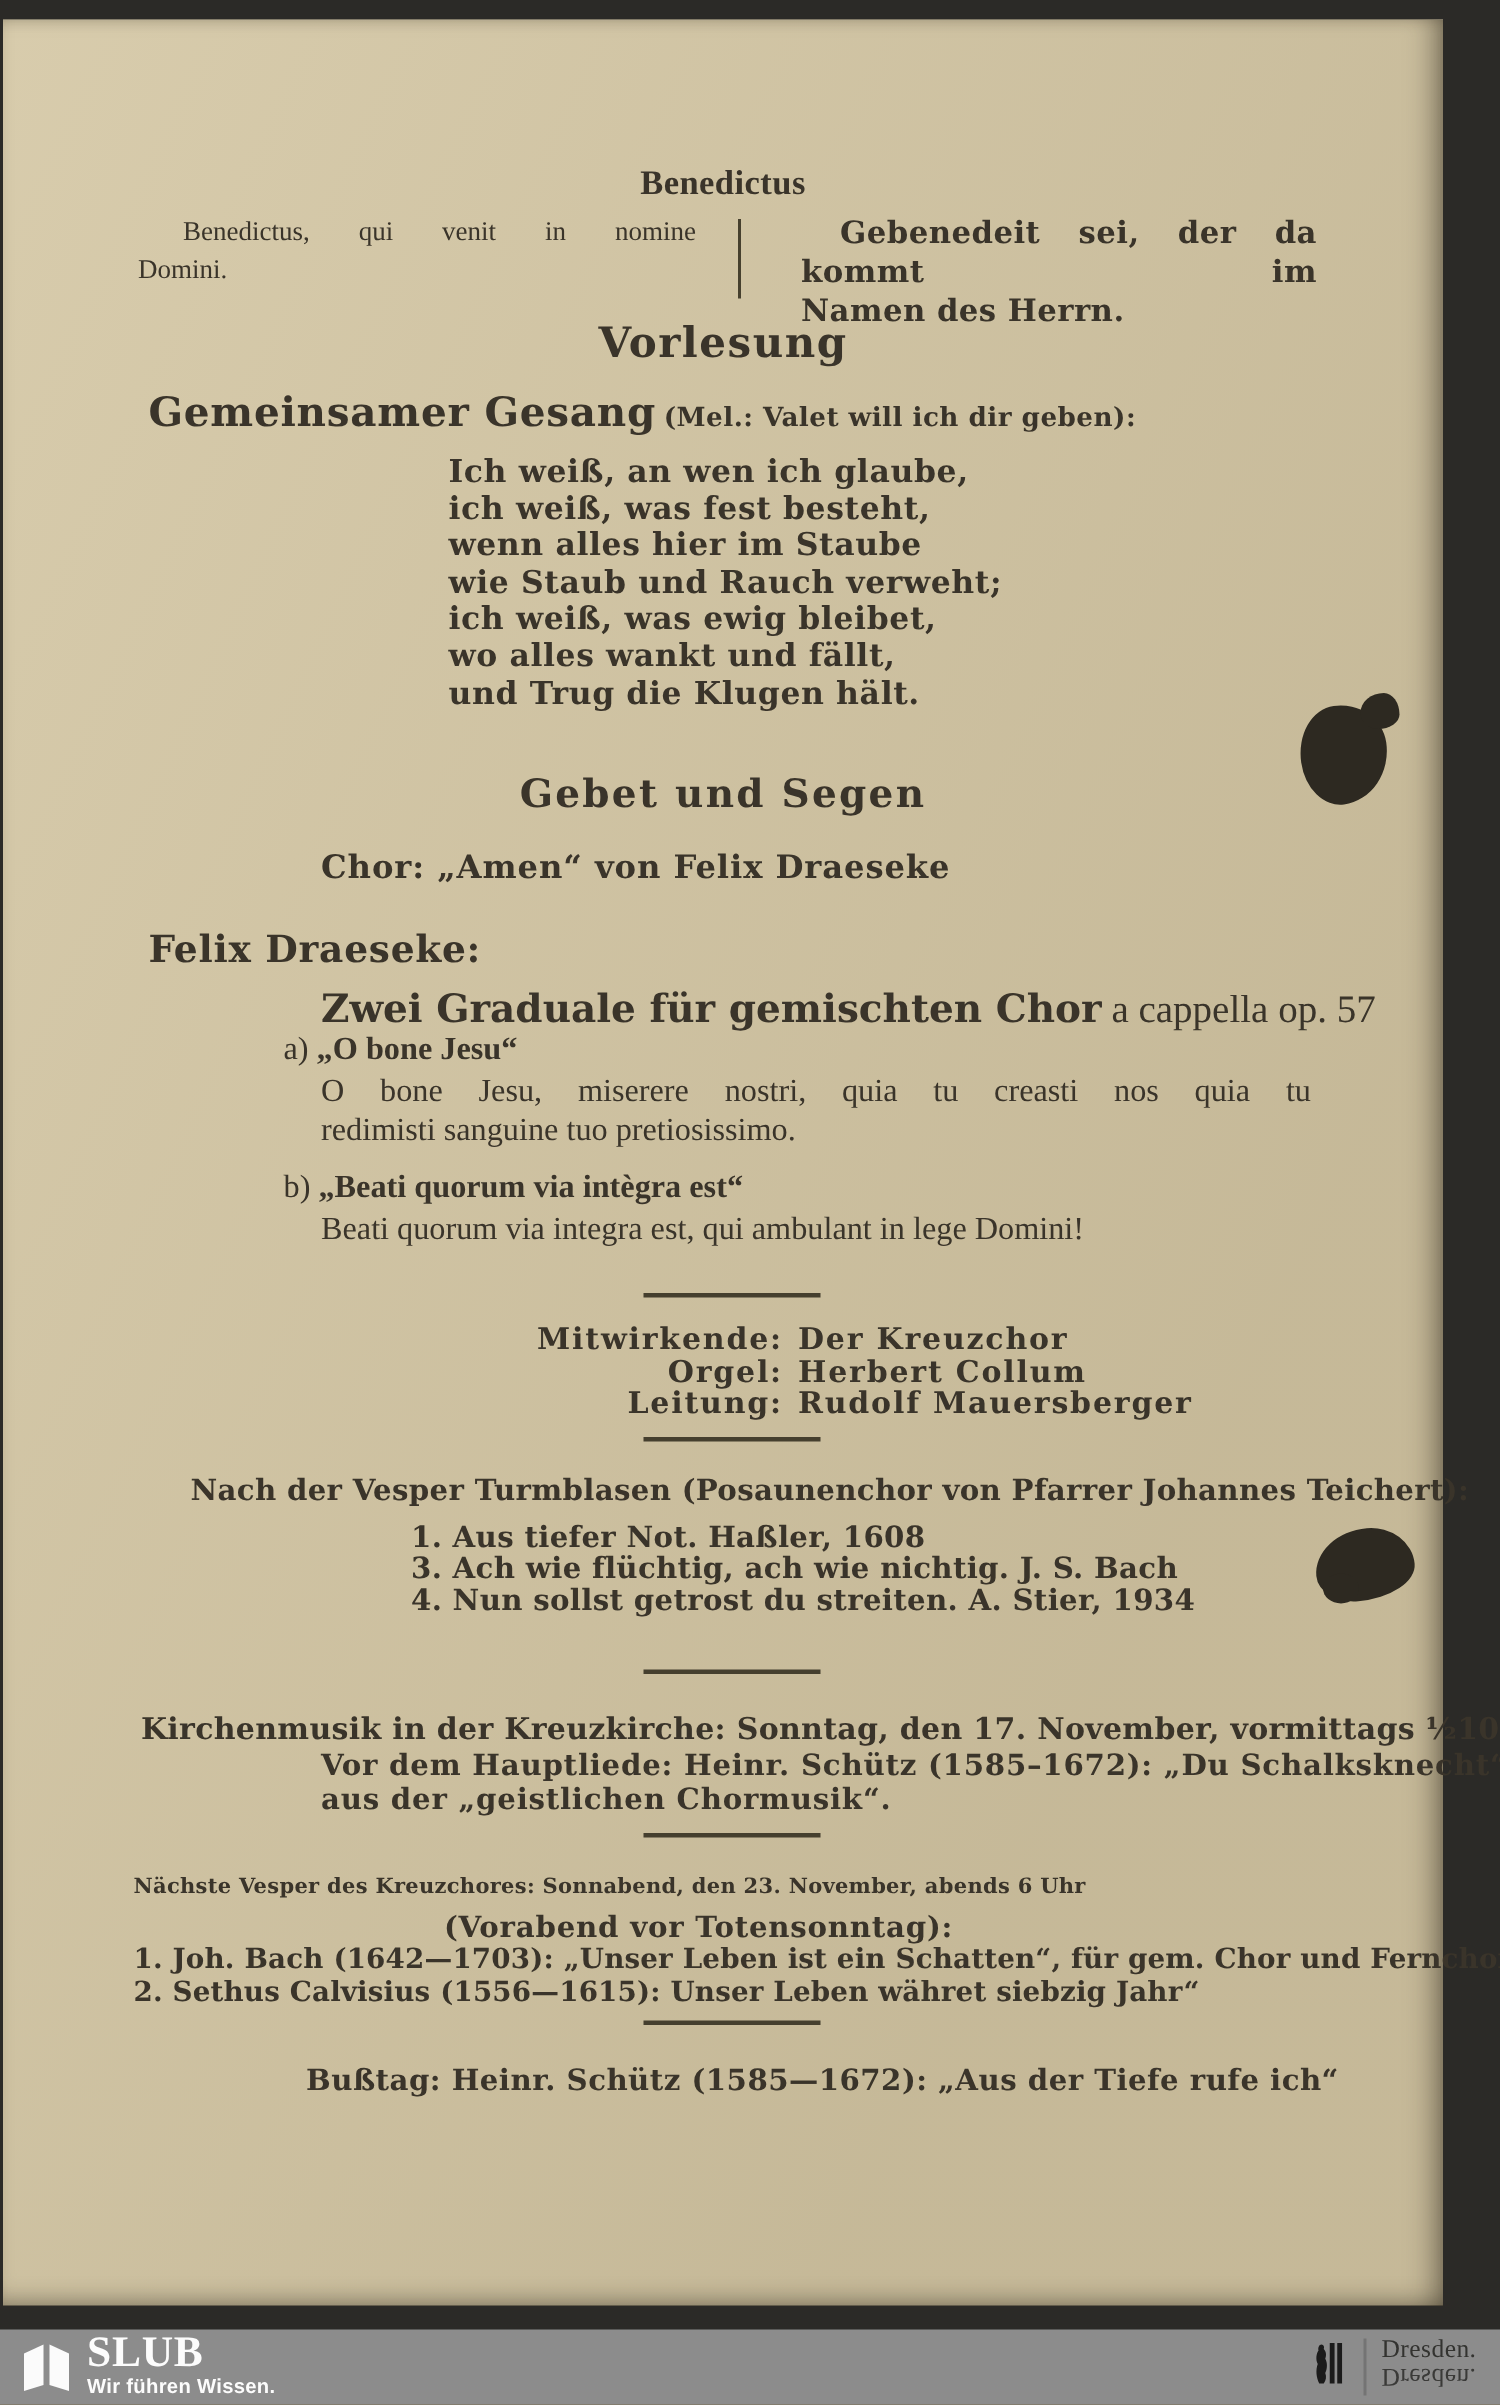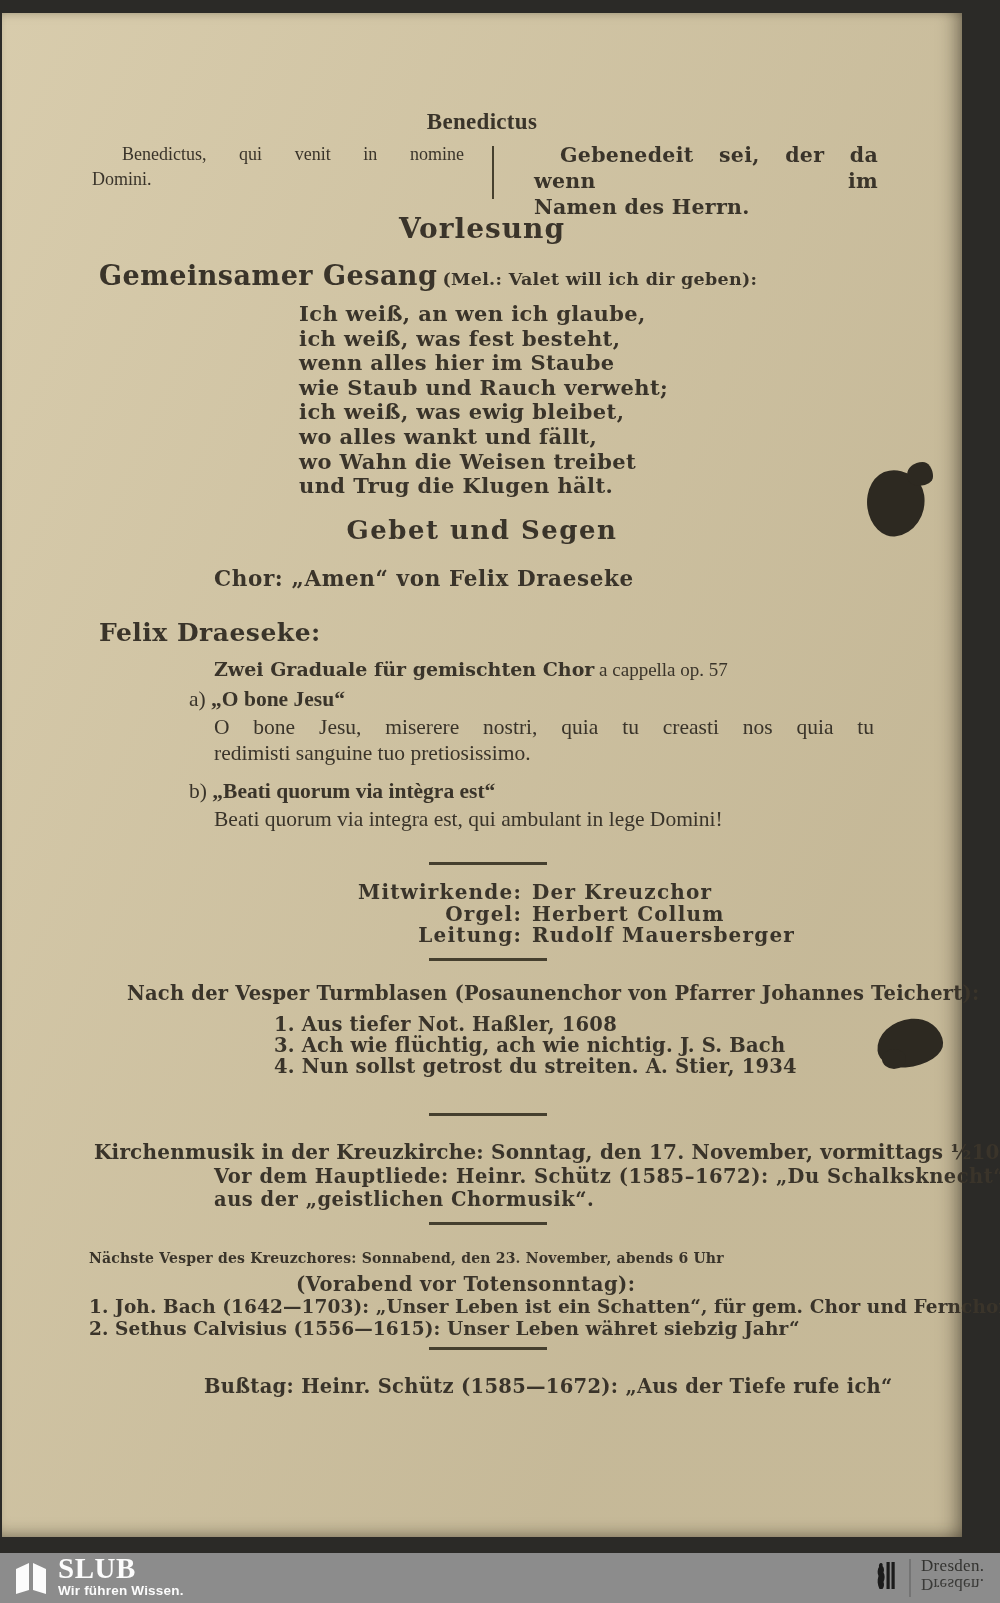--- a/index.html
+++ b/index.html
@@ -32,21 +32,21 @@
 
   .h-vorlesung{top:199px;font-size:28px;letter-spacing:1px;}
   .gesang-line{left:97px;top:247px;white-space:nowrap;}
   .gesang-line .big{font-size:27px;letter-spacing:.5px;}
   .gesang-line .small{font-size:17.5px;letter-spacing:.3px;}
   .poem{left:297px;top:289px;font-size:21px;line-height:24.6px;letter-spacing:.4px;}
   .h-gebet{top:502px;font-size:26px;letter-spacing:1.5px;}
   .chor-line{left:212px;top:553px;font-size:21.5px;letter-spacing:.6px;}
 
   .draeseke-h{left:97px;top:605px;font-size:25px;letter-spacing:.5px;}
-  .graduale{left:212px;top:645px;font-size:19px;white-space:nowrap;}
+  .graduale{left:212px;top:645px;font-size:26px;white-space:nowrap;}
   .item-h{font-size:21.5px;white-space:nowrap;}
   .item-a-h{left:187px;top:674px;}
   .item-a-text{left:212px;top:701px;width:660px;font-size:21.5px;line-height:26px;}
   .item-b-h{left:187px;top:766px;}
   .item-b-text{left:212px;top:794px;font-size:21.5px;white-space:nowrap;}
   .item-h .ttl{font-weight:bold;}
 
   .rule{left:427px;width:118px;height:3px;background:#453f2e;}
   .rule1{top:849px;}.rule2{top:945px;}.rule3{top:1100px;}.rule4{top:1209px;}.rule5{top:1334px;}
 
@@ -89,39 +89,38 @@
 <div class="paper">
 
   <div class="abs center doc-title">Benedictus</div>
 
   <div class="abs col-left an">
     <div class="l1 jfirst">Benedictus, qui venit in nomine</div>
     <div>Domini.</div>
   </div>
   <div class="abs col-divider"></div>
   <div class="abs col-right fr">
-    <div class="l1 jfirst">Gebenedeit sei, der da wenn im</div>
+    <div class="l1 jfirst">Gebenedeit sei, der da kommt im</div>
     <div>Namen des Herrn.</div>
   </div>
 
   <div class="abs gesang-line">
     <span class="fr big">Gemeinsamer Gesang</span>
     <span class="fr small">(Mel.: Valet will ich dir geben):</span>
   </div>
 
   <div class="abs center h-vorlesung fr">Vorlesung</div>
 
   <div class="abs poem fr">
     <div>Ich weiß, an wen ich glaube,</div>
     <div>ich weiß, was fest besteht,</div>
     <div>wenn alles hier im Staube</div>
     <div>wie Staub und Rauch verweht;</div>
     <div>ich weiß, was ewig bleibet,</div>
     <div>wo alles wankt und fällt,</div>
-    <div>wo Wahn die Weisen treibet</div>
     <div>und Trug die Klugen hält.</div>
   </div>
 
   <div class="abs center h-gebet fr">Gebet und Segen</div>
 
   <div class="abs chor-line fr">Chor: „Amen“ von Felix Draeseke</div>
 
   <div class="abs draeseke-h fr">Felix Draeseke:</div>
 
   <div class="abs graduale">

